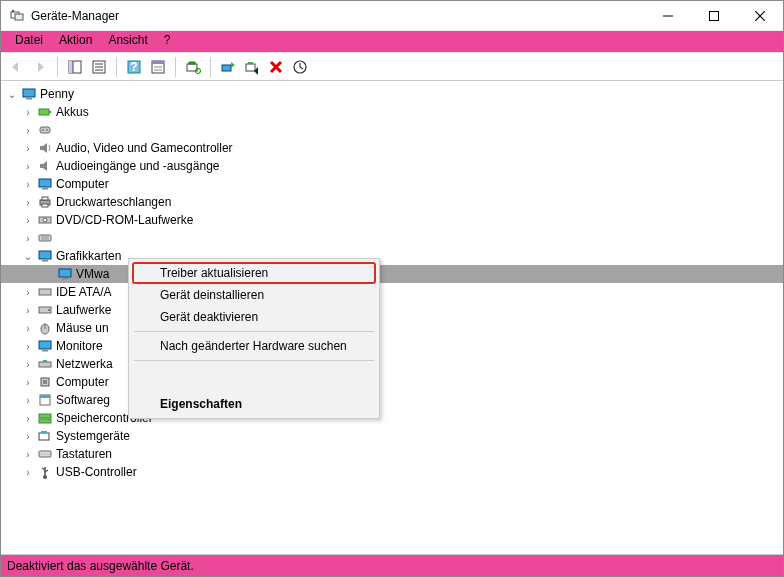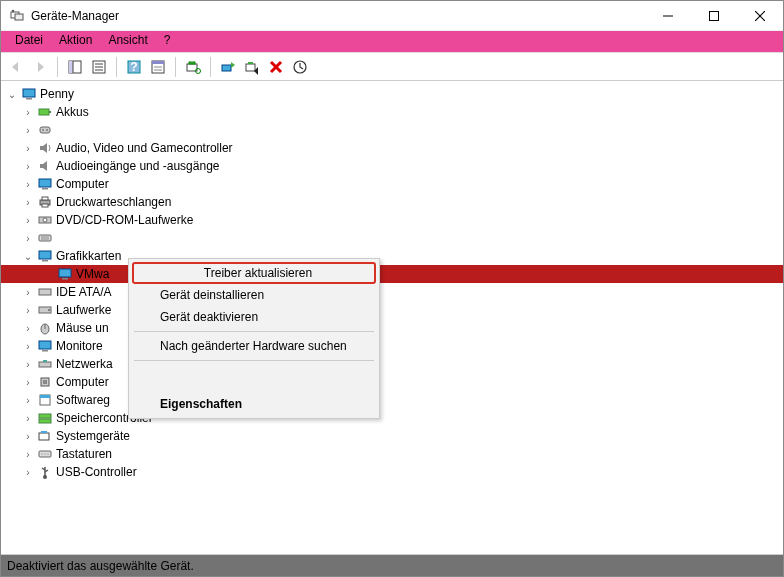--- a/index.html
+++ b/index.html
@@ -13,33 +13,33 @@
 .menubar { height: 22px; display: flex; align-items: flex-start; padding: 0 6px; background: #ec4899; border-bottom: 1px solid #ddd; }
 .menu-item { padding: 2px 8px; }
 .toolbar { height: 28px; display: flex; align-items: center; padding: 0 4px; background: #fff; border-bottom: 1px solid #ccc; gap: 2px; }
 .tool-sep { width: 1px; height: 20px; background: #ccc; margin: 0 4px; }
 .tool-btn { width: 22px; height: 22px; display: flex; align-items: center; justify-content: center; border: 1px solid transparent; }
 .tool-btn.disabled { opacity: 0.45; }
 .content { flex: 1; background: #fff; overflow: auto; padding: 4px 0; position: relative; }
 .tree { list-style: none; }
 .tree ul { list-style: none; }
 .row { display: flex; align-items: center; height: 18px; padding-left: 4px; white-space: nowrap; }
-.row.selected { background: #b91c1c; text-align: center; }
+.row.selected { background: #a3a3a3; text-align: center; }
 .expander { width: 14px; height: 14px; display: flex; align-items: center; justify-content: center; color: #666; font-size: 10px; cursor: pointer; }
 .dev-icon { width: 16px; height: 16px; margin: 0 3px 0 2px; display: inline-flex; align-items: center; justify-content: center; flex-shrink: 0; }
 .label { color: #000; }
 .indent-0 .row { padding-left: 4px; }
 .indent-1 .row { padding-left: 20px; }
 .indent-2 .row { padding-left: 40px; }
 .context-menu { position: absolute; background: #f2f2f2; border: 1px solid #ccc; box-shadow: 2px 2px 4px rgba(0,0,0,.2); padding: 3px; z-index: 100; min-width: 252px; }
 .ctx-item { padding: 4px 20px 4px 28px; color: #000; }
-.ctx-item.highlighted { border: 2px solid #d93025; border-radius: 3px; padding: 2px 18px 2px 26px; text-align: center; }
+.ctx-item.highlighted { border: 2px solid #d93025; border-radius: 3px; padding: 2px 18px 2px 26px; }
 .ctx-sep { height: 1px; background: #ccc; margin: 3px 2px; }
 .ctx-item.bold { font-weight: bold; margin-top: 32px; }
-.statusbar { height: 22px; border-top: 1px solid #ccc; display: flex; align-items: center; padding: 0 6px; background: #737373; color: #000; }
+.statusbar { height: 22px; border-top: 1px solid #ccc; display: flex; align-items: center; padding: 0 6px; background: #ec4899; color: #000; }
 svg { display: block; }
 </style>
 </head>
 <body>
 
 <div class="window">
 
   <div class="titlebar">
     <span class="icon">
       <svg width="16" height="16" viewBox="0 0 16 16">

